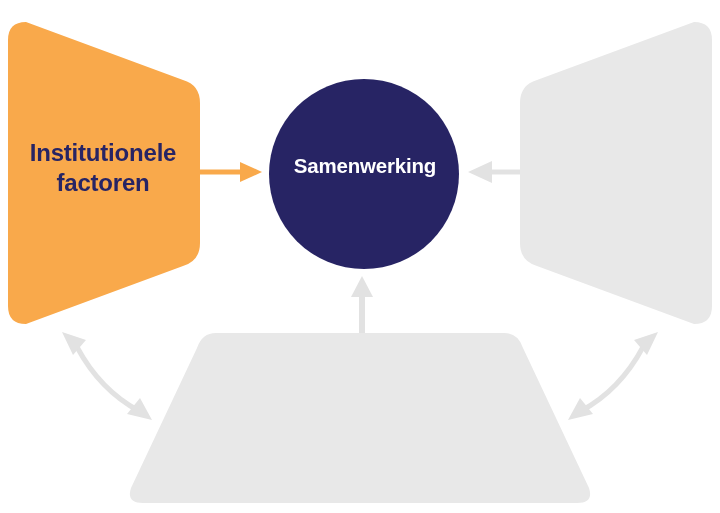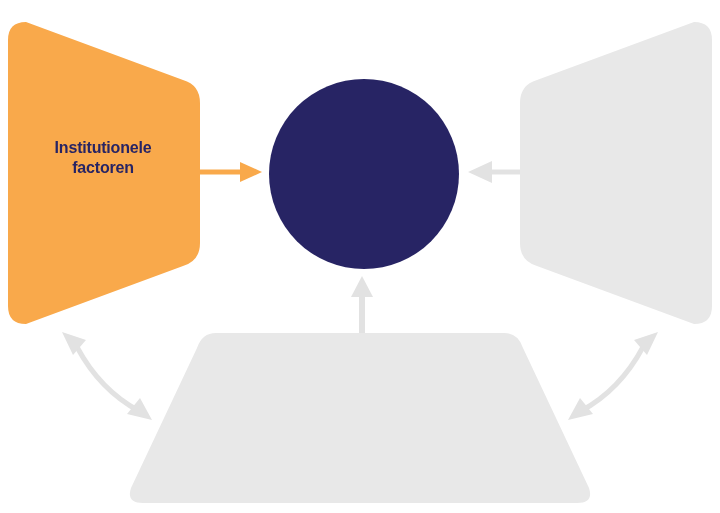--- a/index.html
+++ b/index.html
@@ -31,21 +31,21 @@
     font-weight: bold;
     line-height: 1.26;
     white-space: pre-line;
     pointer-events: none;
     letter-spacing: -0.2px;
   }
   #label-institutionele {
     left: 8px;
     top: 138px;
     width: 190px;
-    font-size: 16px;
+    font-size: 24px;
     color: #272464;
   }
   #label-samenwerking {
     left: 268px;
     top: 153px;
     width: 194px;
     font-size: 20.5px;
     color: #ffffff;
   }
 </style>
@@ -113,14 +113,15 @@
       <path d="M 643 347 Q 620 390 581 411" fill="none" stroke="#E2E2E2" stroke-width="5" stroke-linecap="butt"></path>
       <polygon points="658 332 634 340 647 355" fill="#E2E2E2"></polygon>
       <polygon points="568 420 593 414 580 398" fill="#E2E2E2"></polygon>
     </g>
 
   </svg>
 
   <div class="node-label" id="label-institutionele">Institutionele
 factoren</div>
 
+  <div class="node-label" id="label-samenwerking">Samenwerking</div>
 
 </div>
 
 </body></html>

